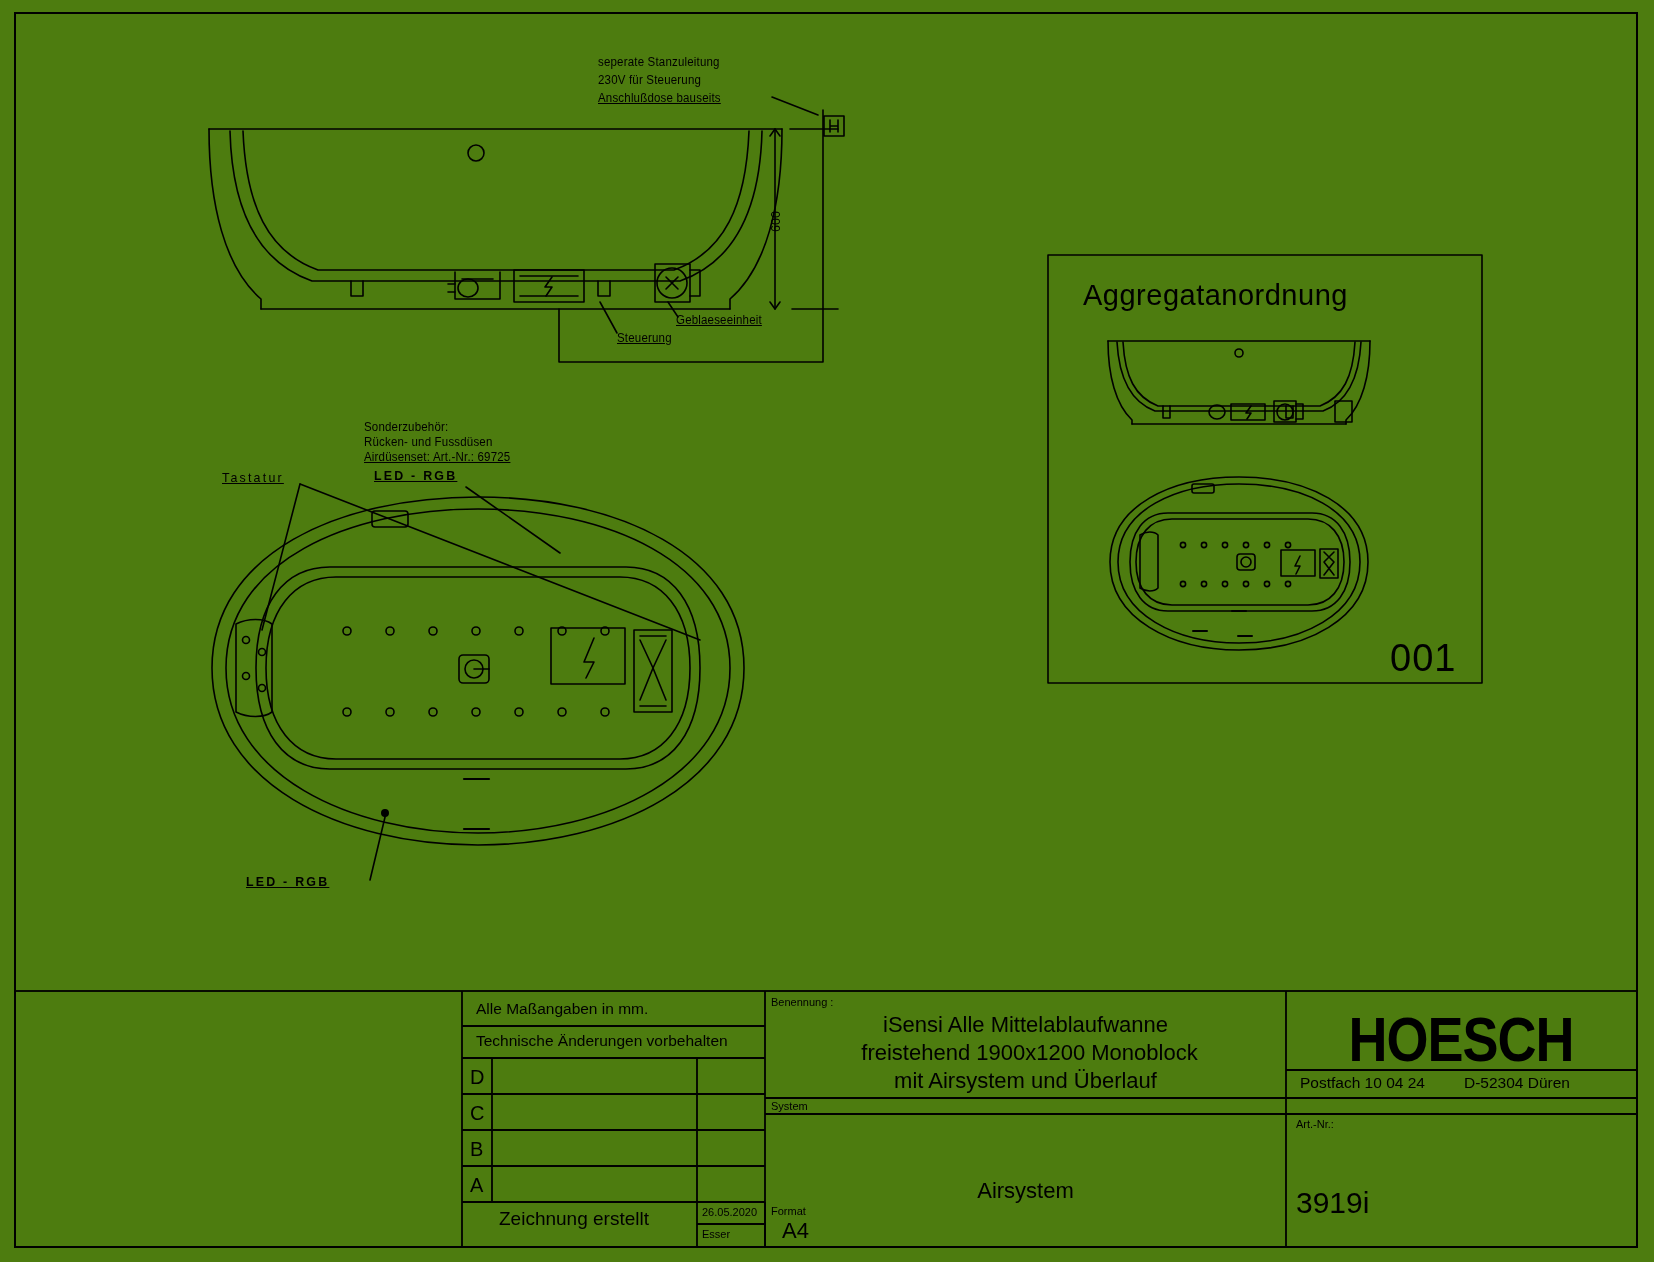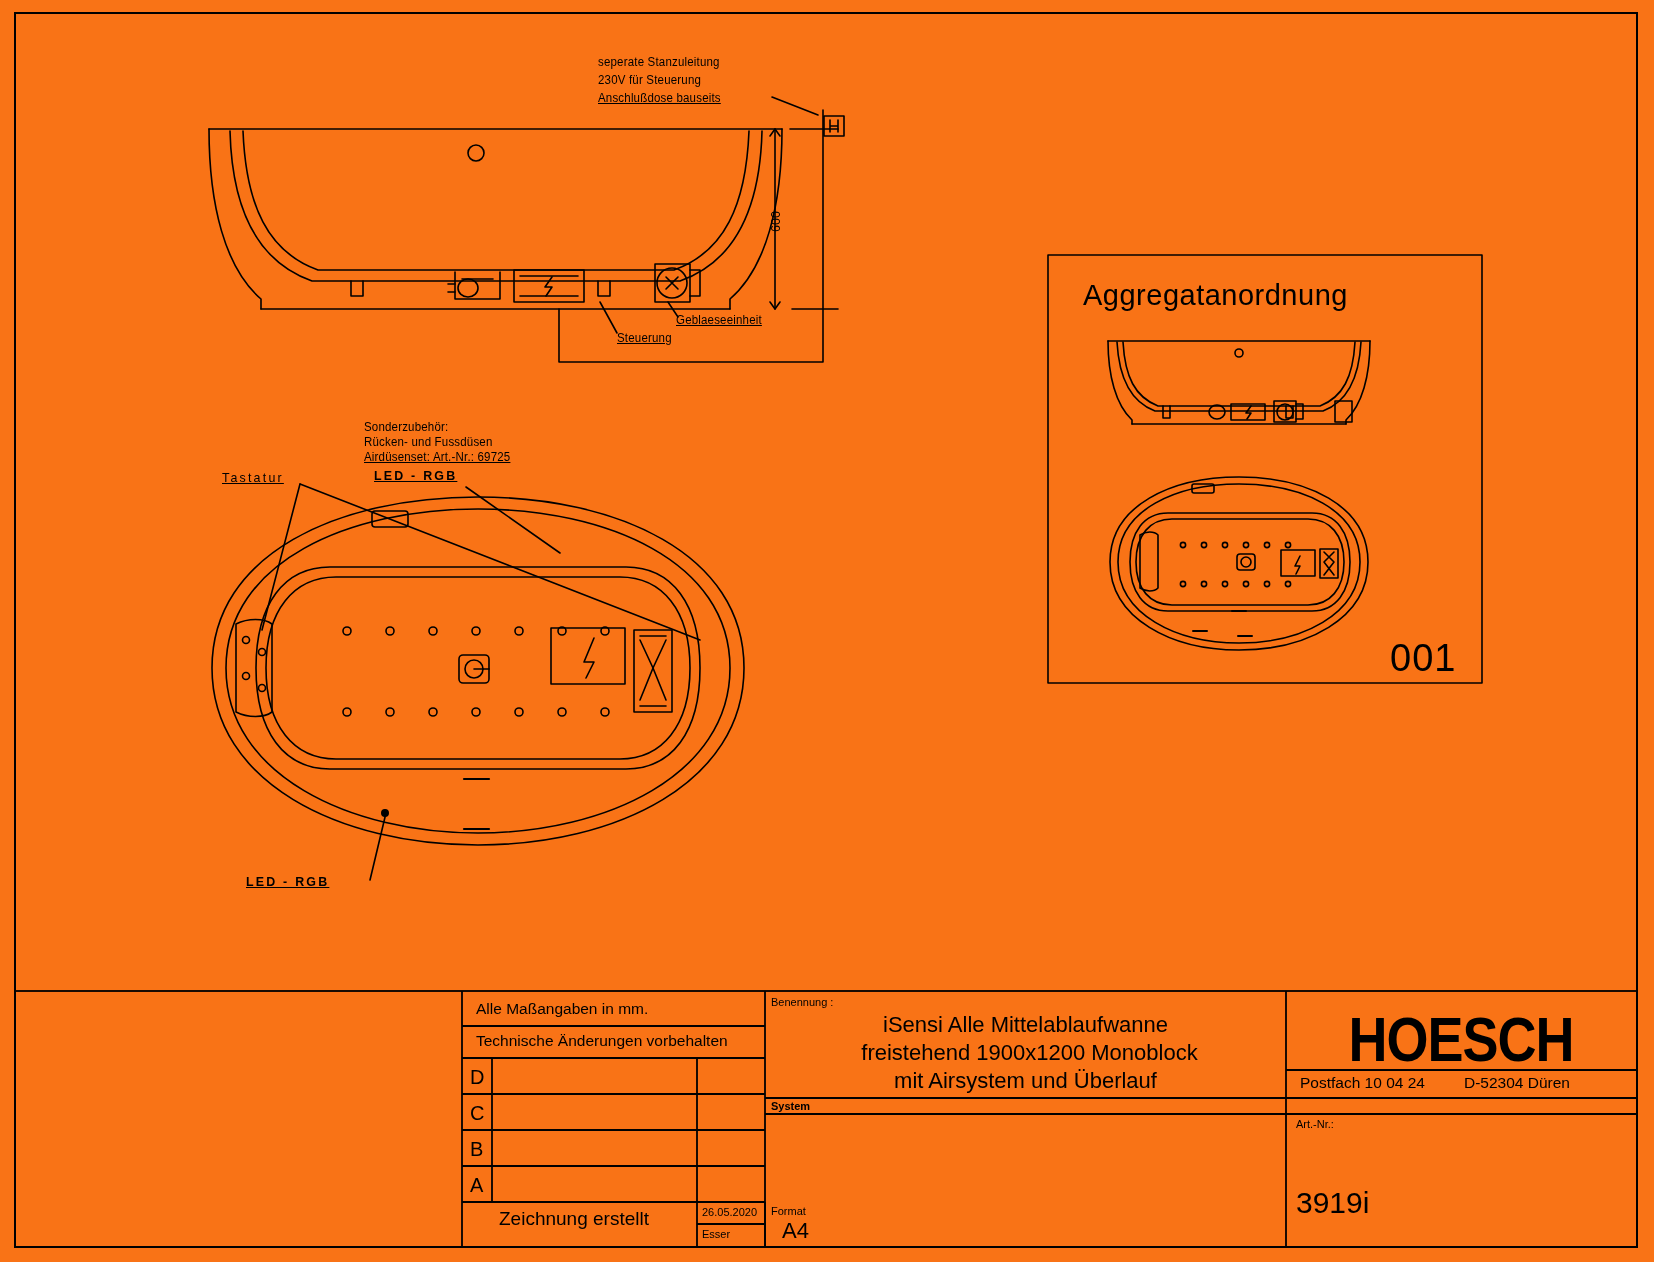--- a/index.html
+++ b/index.html
@@ -8,21 +8,21 @@
     background: #ffffff;
   }
   body {
     font-family: "Liberation Sans", sans-serif;
     color: #000;
   }
   #sheet {
     position: relative;
     width: 1654px;
     height: 1262px;
-    background: #f97316;
+    background: #4d7c0f;
     overflow: hidden;
   }
   .frame {
     position: absolute;
     left: 14px;
     top: 12px;
     width: 1624px;
     height: 1236px;
     border: 2px solid #000;
     box-sizing: border-box;
@@ -351,21 +351,22 @@
     <div class="tb-cell t-tiny" style="left:688px; top:238px;">Esser</div>
 
     <div class="tb-cell t-tiny" style="left:757px; top:215px;">Format</div>
     <div class="tb-cell t-big" style="left:768px; top:228px;">A4</div>
 
     <div class="tb-cell t-tiny" style="left:757px; top:6px;">Benennung :</div>
     <div class="tb-cell t-big center" style="left:751px; top:22px; width:521px;">iSensi Alle Mittelablaufwanne</div>
     <div class="tb-cell t-big center" style="left:751px; top:50px; width:521px;padding-left:8px;">freistehend 1900x1200 Monoblock</div>
     <div class="tb-cell t-big center" style="left:751px; top:78px; width:521px;">mit Airsystem und Überlauf</div>
 
-    <div class="tb-cell t-tiny" style="left:757px; top:110px;font-weight:bold;">System</div>
+    <div class="tb-cell t-tiny" style="left:757px; top:110px;">System</div>
+    <div class="tb-cell t-big center" style="left:751px; top:188px; width:521px;">Airsystem</div>
 
     <div class="tb-cell hoesch center" style="left:1282px; top:18px; width:330px;">HOESCH</div>
     <div class="tb-cell t-small" style="left:1286px; top:84px;text-align:center;">Postfach 10 04 24</div>
     <div class="tb-cell t-small" style="left:1450px; top:84px;">D-52304 Düren</div>
 
     <div class="tb-cell t-tiny" style="left:1282px; top:128px;">Art.-Nr.:</div>
     <div class="tb-cell t-xl" style="left:1282px; top:196px;">3919i</div>
   </div>
 
 </div>

